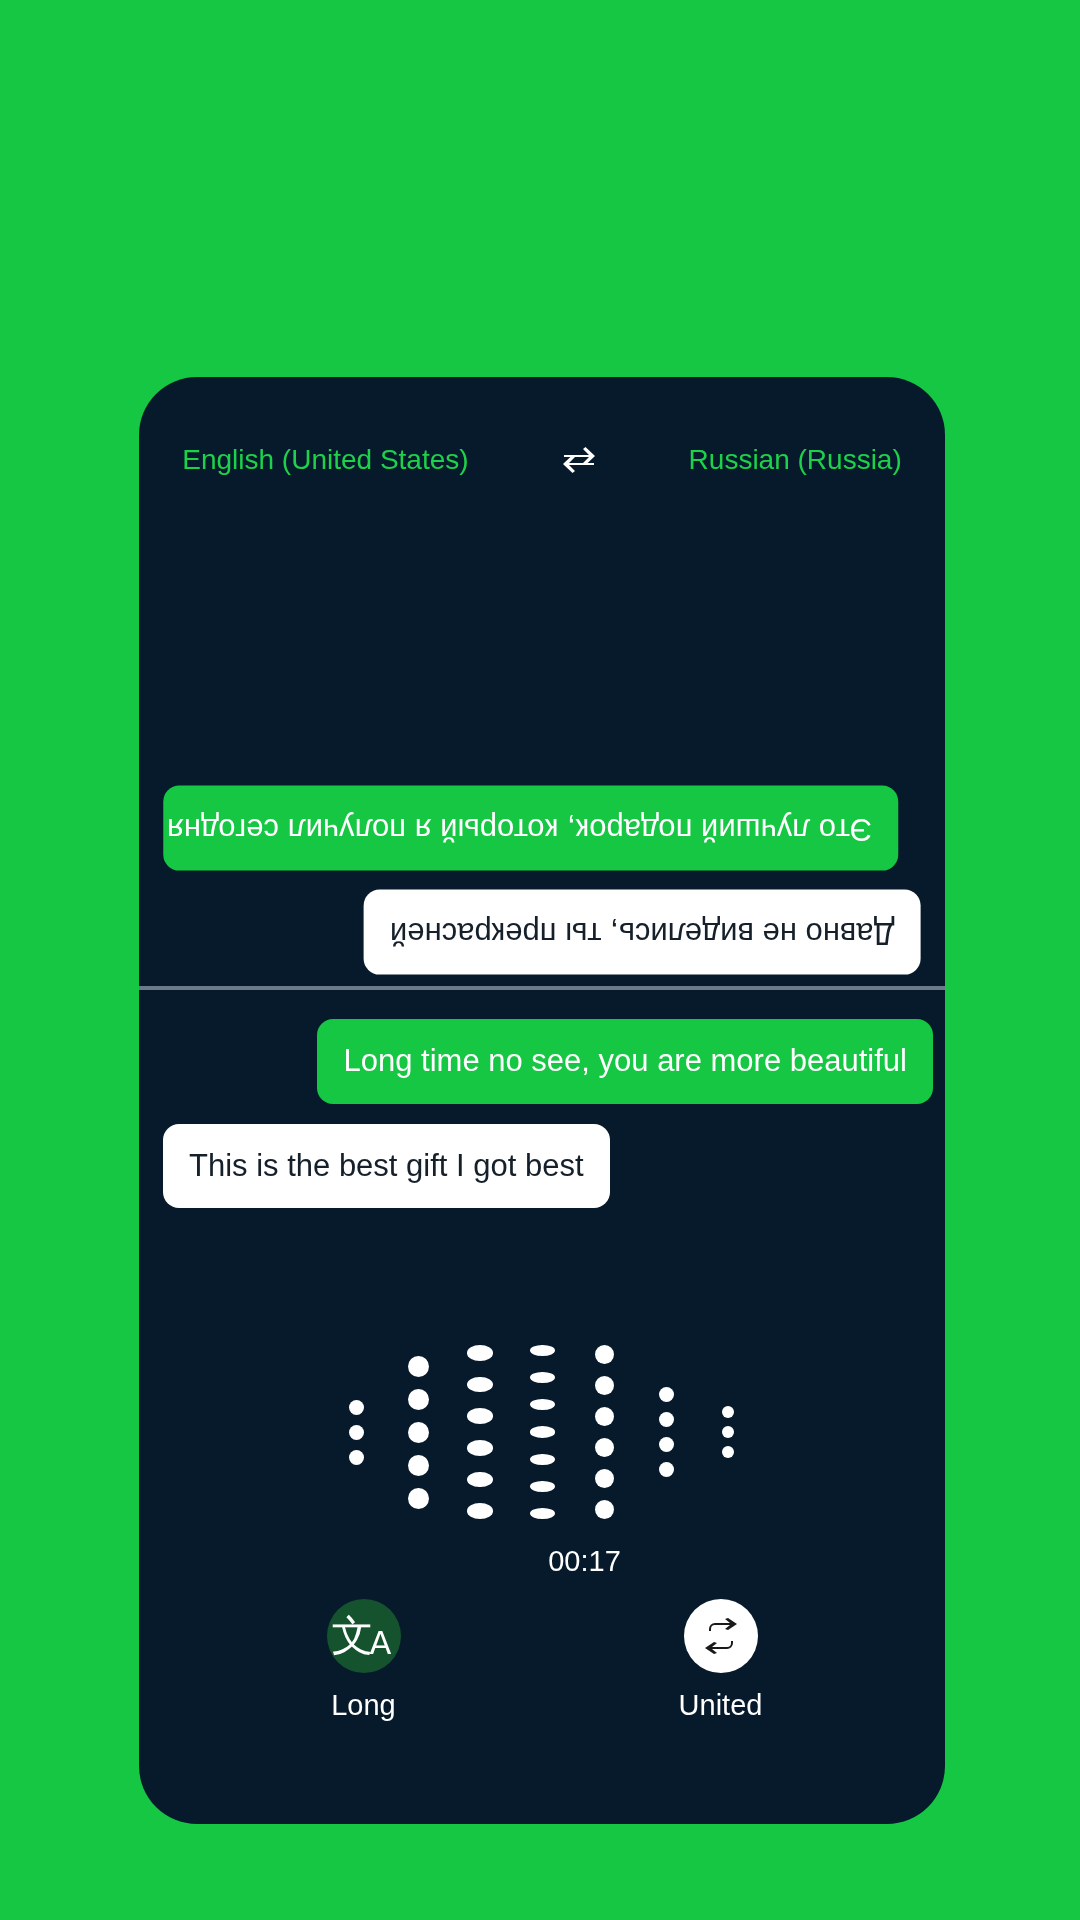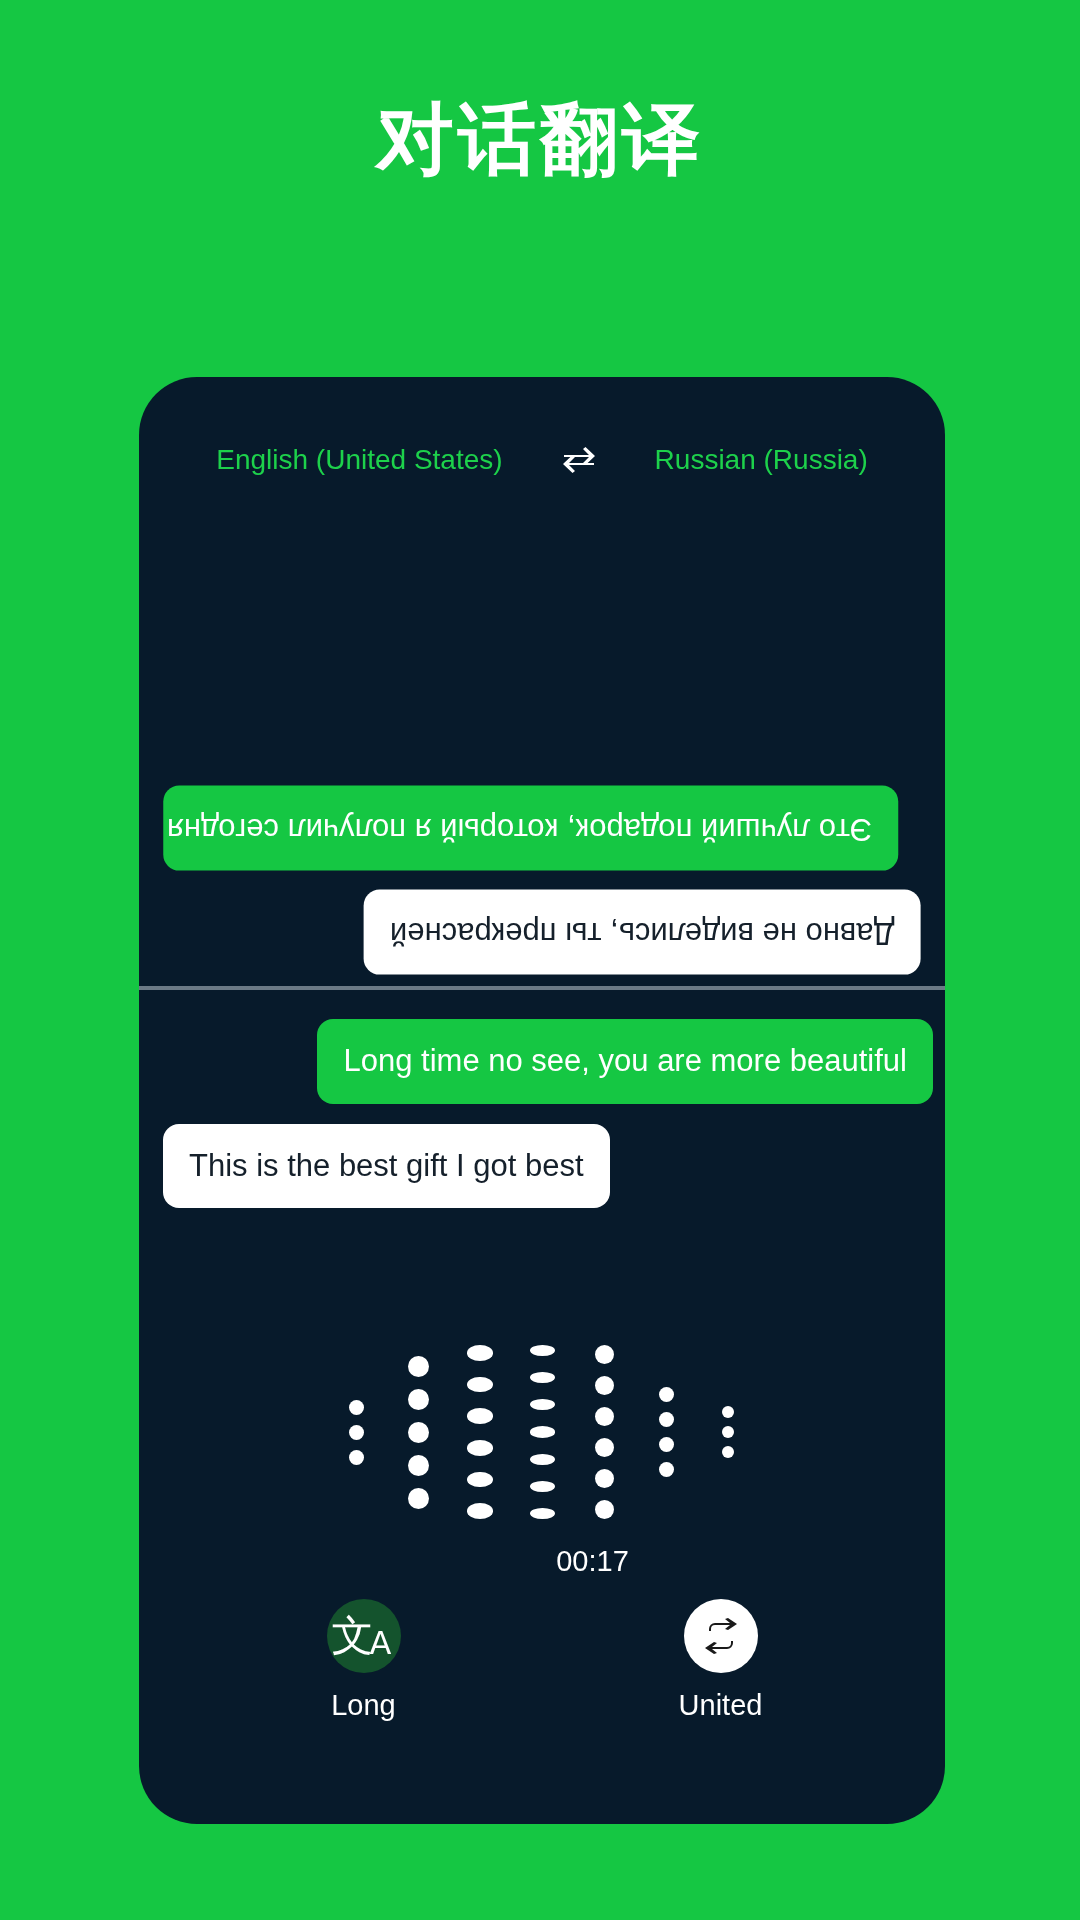--- a/index.html
+++ b/index.html
@@ -25,21 +25,21 @@
     position:absolute; left:139px; top:377px;
     width:806px; height:1447px;
     background:#071A2B;
     border-radius:58px;
     overflow:hidden;
   }
 
   
   .lang-bar{
     position:absolute; top:60px; left:0; width:806px; height:46px;
-    display:flex; align-items:center; justify-content:center; gap:58px;
+    display:flex; align-items:center; justify-content:center; gap:92px;
   }
   .lang{
     font-size:28px; color:#1DD14B; font-weight:400; white-space:nowrap;
   }
   .swap-icon{
     color:#ffffff; font-size:30px; line-height:1;
     display:flex; align-items:center; justify-content:center;
     width:36px; height:36px;
   }
   .swap-icon svg{ width:34px; height:26px; display:block; }
@@ -92,21 +92,21 @@
     position:absolute; left:0; top:960px; width:806px; height:190px;
     display:flex; align-items:center; justify-content:center; gap:0;
   }
   .wave-col{
     width:62px; height:190px;
     display:flex; flex-direction:column; align-items:center; justify-content:center;
   }
   .dot{ background:#ffffff; border-radius:50%; }
 
   .timer{
-    position:absolute; left:16px; top:1168px; width:875px;
+    position:absolute; left:8px; top:1168px; width:875px;
     text-align:center; font-size:29px; color:#ffffff;
   }
 
   
   .controls{
     position:absolute; left:0; top:1222px; width:806px; height:150px;
     display:flex; align-items:flex-start; justify-content:space-around;
     padding:0 46px;
   }
   .ctrl{ display:flex; flex-direction:column; align-items:center; width:210px; }
@@ -122,21 +122,20 @@
   .quit-glyph{
     color:#ffffff; font-size:42px; line-height:1; font-weight:400;
     font-family:"DejaVu Sans","Liberation Sans",sans-serif;
   }
 </style>
 </head>
 <body>
 
 <div id="app">
 
-  <div class="page-title">对话翻译</div>
 
   <div class="phone">
 
     <div class="lang-bar">
       <span class="lang">English (United States)</span>
       <span class="swap-icon">
         <svg viewBox="0 0 34 26" aria-hidden="true">
           <path d="M2 8 H27 L21 2 L23.5 0 L33 9 L23.5 18 L21 16 L27 10 H2 Z" fill="#ffffff"></path>
           <path d="M32 18 H7 L13 24 L10.5 26 L1 17 L10.5 8 L13 10 L7 16 H32 Z" fill="#ffffff" transform="translate(0,0)"></path>
         </svg>

